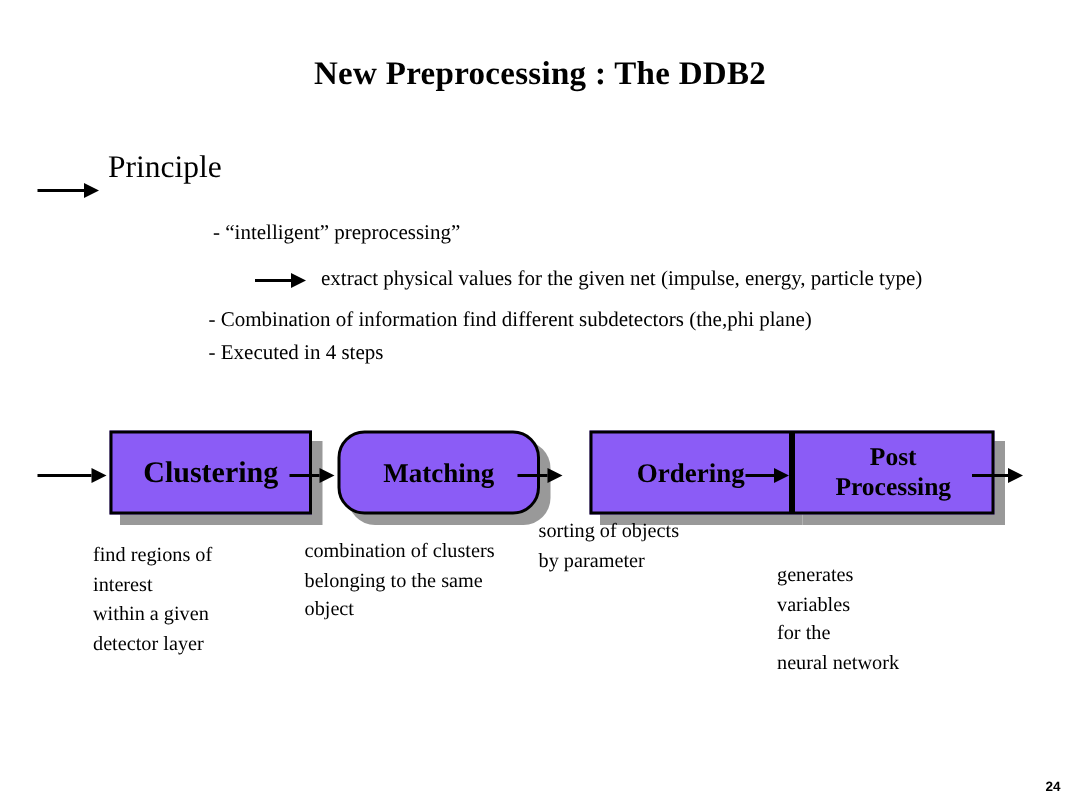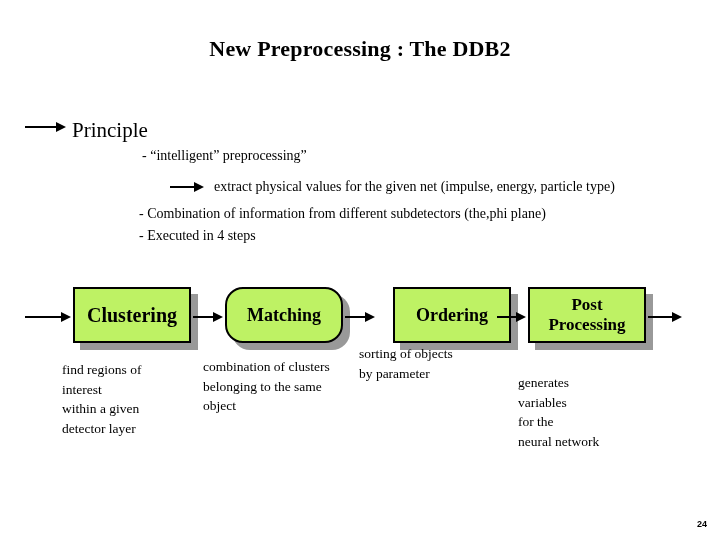--- a/index.html
+++ b/index.html
@@ -16,21 +16,21 @@
   
   .slide-title {
     top: 36px; left: 0; width: 720px;
     text-align: center;
     font-size: 22px; font-weight: bold;
     letter-spacing: 0.2px;
   }
 
   
   .principle-heading {
-    top: 118px; left: 72px;
+    top: 99px; left: 72px;
     font-size: 21px; font-weight: normal;
   }
   .bullet { font-size: 14px; white-space: nowrap; }
   .bullet-intelligent { top: 148px; left: 142px; }
   .extract-note      { top: 179px; left: 214px; }
   .bullet-combination{ top: 206px; left: 139px; }
   .bullet-steps      { top: 228px; left: 139px; }
 
   
   .arrow {
@@ -53,24 +53,24 @@
   .arrow-flow-0    { left: 25px;  top: 316px; width: 36px; }
   .arrow-flow-1    { left: 193px; top: 316px; width: 20px; }
   .arrow-flow-2    { left: 345px; top: 316px; width: 20px; }
   .arrow-flow-3    { left: 497px; top: 316px; width: 19px; }
   .arrow-flow-out  { left: 648px; top: 316px; width: 24px; }
 
   
   .flow-box {
     position: absolute;
     top: 287px;
-    width: 118px; height: 56px;
+    width: 135px; height: 56px;
     box-sizing: border-box;
     border: 2px solid #000;
-    background: #bef264;
+    background: #8b5cf6;
     box-shadow: 7px 7px 0 #999999;
     display: flex;
     align-items: center;
     justify-content: center;
     text-align: center;
     font-weight: bold;
   }
   .flow-box .box-title { white-space: pre-line; line-height: 1.15; }
   .box-0 { left: 73px;  font-size: 20px; }
   .box-1 { left: 225px; font-size: 18px; border-radius: 18px; }
@@ -102,21 +102,21 @@
 <div class="abs slide-title">New Preprocessing : The DDB2</div>
 
 <div class="arrow arrow-principle"></div>
 <div class="abs principle-heading">Principle</div>
 
 <div class="abs bullet bullet-intelligent">- “intelligent” preprocessing”</div>
 
 <div class="arrow arrow-extract"></div>
 <div class="abs bullet extract-note">extract physical values for the given net (impulse, energy, particle type)</div>
 
-<div class="abs bullet bullet-combination">- Combination of information from different subdetectors (the,phi plane)</div>
+<div class="abs bullet bullet-combination">- Combination of information find different subdetectors (the,phi plane)</div>
 <div class="abs bullet bullet-steps">- Executed in 4 steps</div>
 
 <div class="arrow arrow-flow-0"></div>
 
 <div class="flow-box box-0">
   <span class="box-title">Clustering</span>
 </div>
 
 <div class="arrow arrow-flow-1"></div>
 

